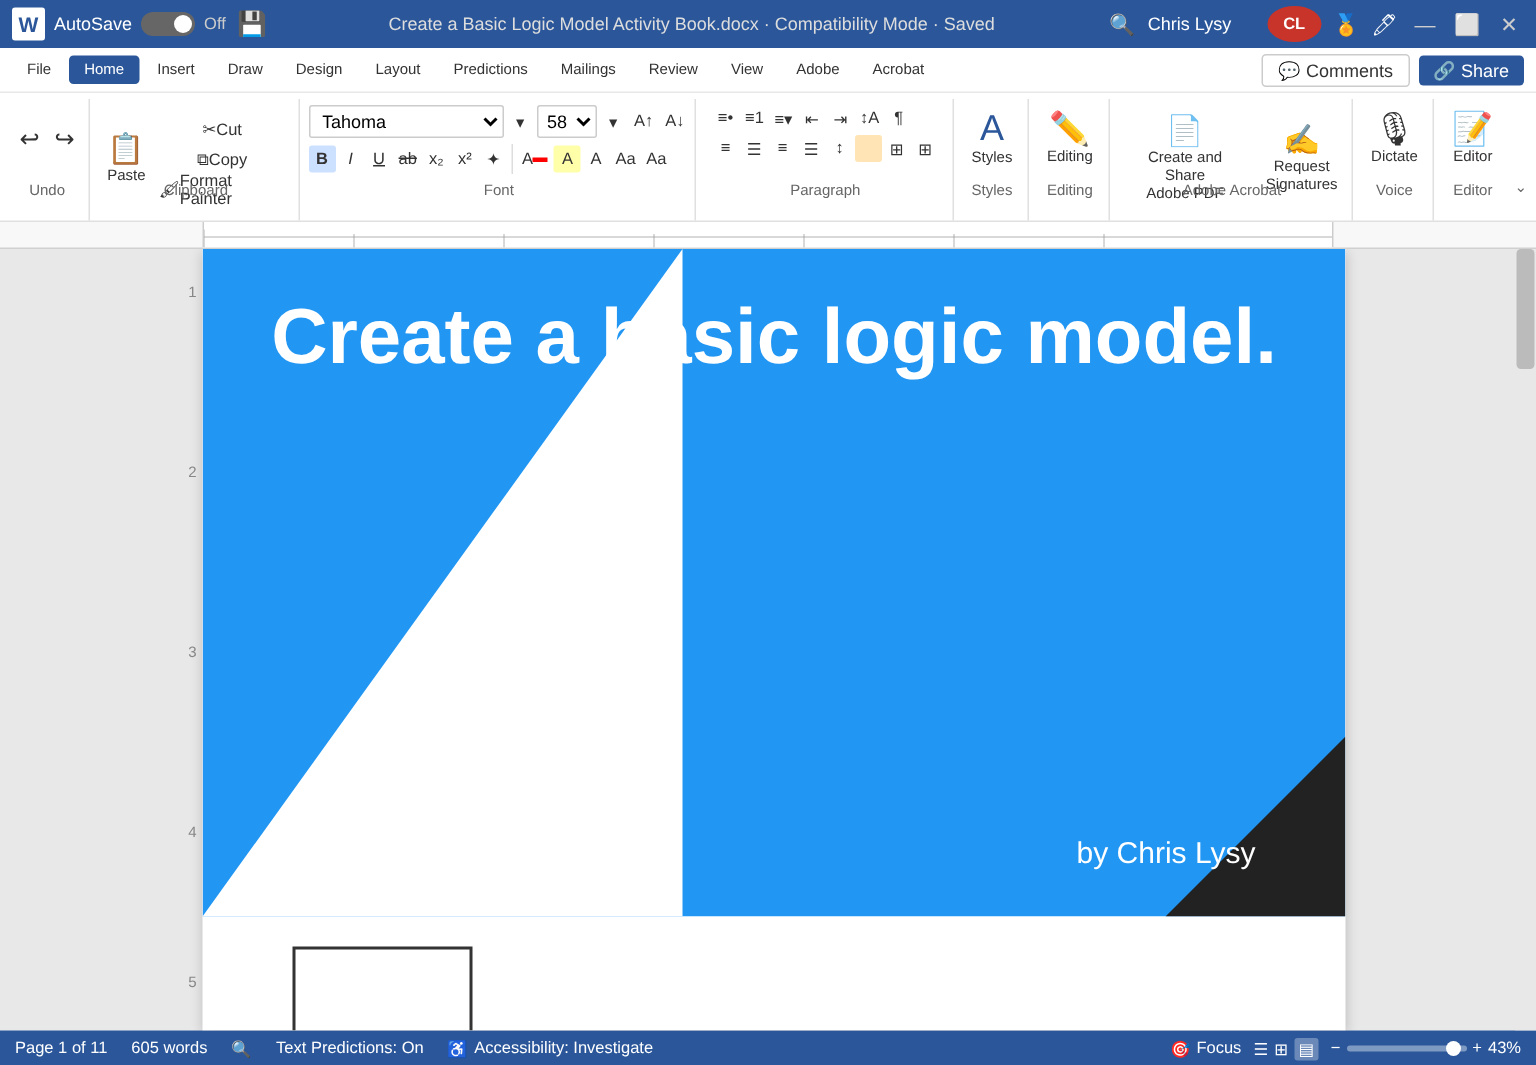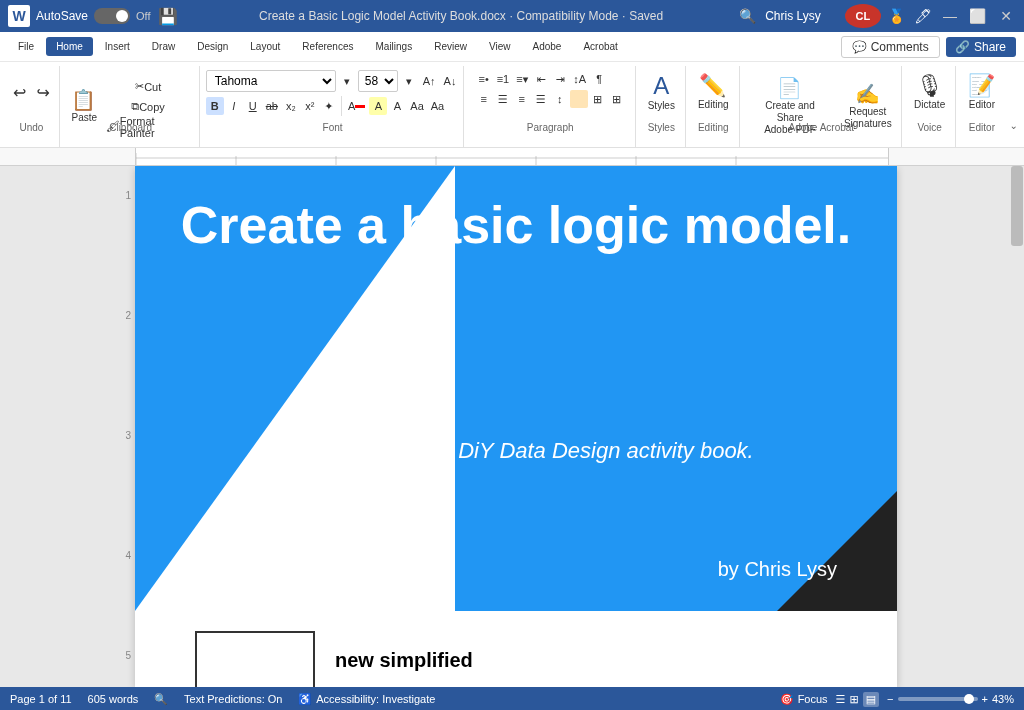--- a/index.html
+++ b/index.html
@@ -379,21 +379,21 @@
 
 <div id="ribbon">
 
   <div id="menu-bar">
     <div class="menu-item">File</div>
     <div class="menu-item active">Home</div>
     <div class="menu-item">Insert</div>
     <div class="menu-item">Draw</div>
     <div class="menu-item">Design</div>
     <div class="menu-item">Layout</div>
-    <div class="menu-item">References</div>
+    <div class="menu-item">Predictions</div>
     <div class="menu-item">Mailings</div>
     <div class="menu-item">Review</div>
     <div class="menu-item">View</div>
     <div class="menu-item">Adobe</div>
     <div class="menu-item">Acrobat</div>
     <div id="comments-btn">💬 Comments</div>
     <div id="share-btn">🔗 Share</div>
   </div>
 
   <div id="toolbar">
@@ -564,30 +564,28 @@
     <div class="page-number-indicator" style="margin-top:80px;">5</div>
   </div>
 
   <div id="document-page">
 
     <div class="cover-wrapper">
       <div class="cover-blue-bg"></div>
       <div class="cover-white-triangle"></div>
       <div class="cover-dark-triangle"></div>
       <div class="cover-title">Create a basic logic model.</div>
-      <div class="cover-subtitle">A DiY Data Design activity book.</div>
       <div class="cover-author">by Chris Lysy</div>
     </div>
 
     <div class="page-content-below">
       <div style="display:flex;align-items:flex-start;gap:20px;">
         <div style="border:2px solid #333;width:120px;height:60px;min-width:120px;"></div>
         <div>
           <br>
-          <span style="font-size:20px;font-weight:bold;">new simplified</span>
         </div>
       </div>
     </div>
   </div>
 
   <div id="right-margin">
     <div class="v-scrollbar">
       <div class="v-scroll-thumb"></div>
     </div>
   </div>

